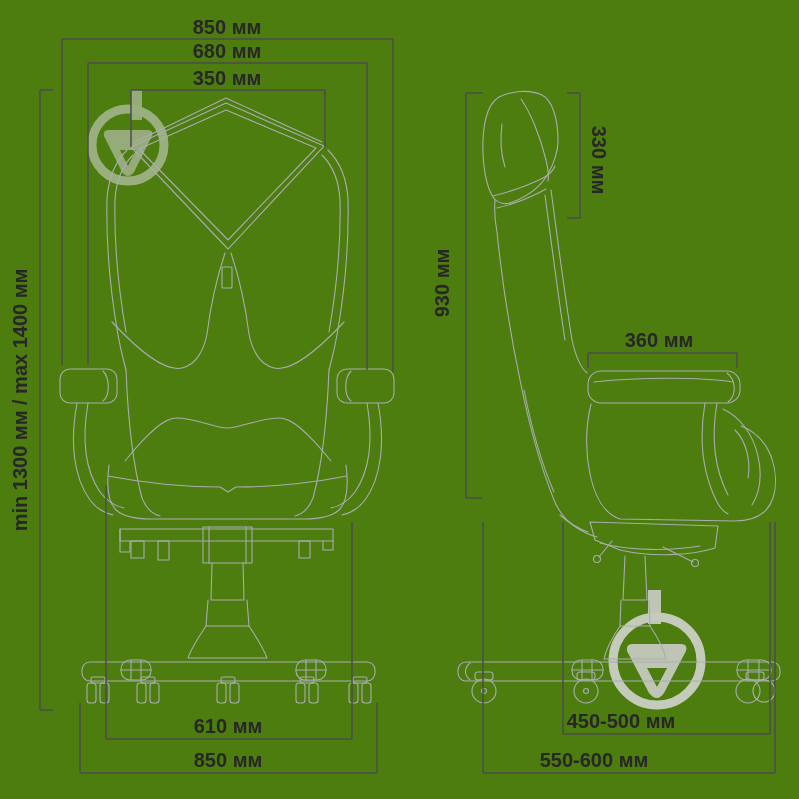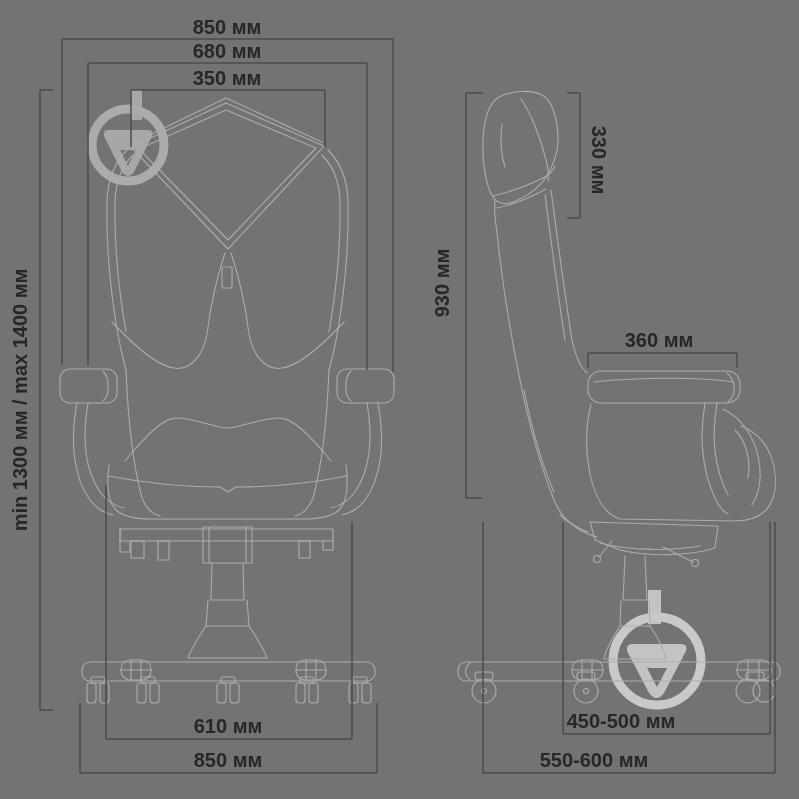--- a/index.html
+++ b/index.html
@@ -1,16 +1,16 @@
 <!DOCTYPE html>
 <html><head>
 <meta charset="utf-8">
 <style>
   html,body{margin:0;padding:0;background:#ffffff;}
-  .canvas{position:relative;width:799px;height:799px;background:#737373;overflow:hidden;
+  .canvas{position:relative;width:799px;height:799px;background:#4d7c0f;overflow:hidden;
           font-family:"Liberation Sans", sans-serif;}
   svg{display:block;}
   .chair{stroke:#a9adb0;stroke-width:1.1;fill:none;stroke-linecap:round;stroke-linejoin:round;}
   .dim{stroke:#4c4c4e;stroke-width:1.5;fill:none;}
   .dimtxt{fill:#272727;font-size:20px;font-weight:600;letter-spacing:0;}
   .wm-ring{fill:none;stroke:#d9d9d9;stroke-width:9;}
   .wm-fill{fill:#d2d2d2;}
 </style>
 </head>
 <body>

